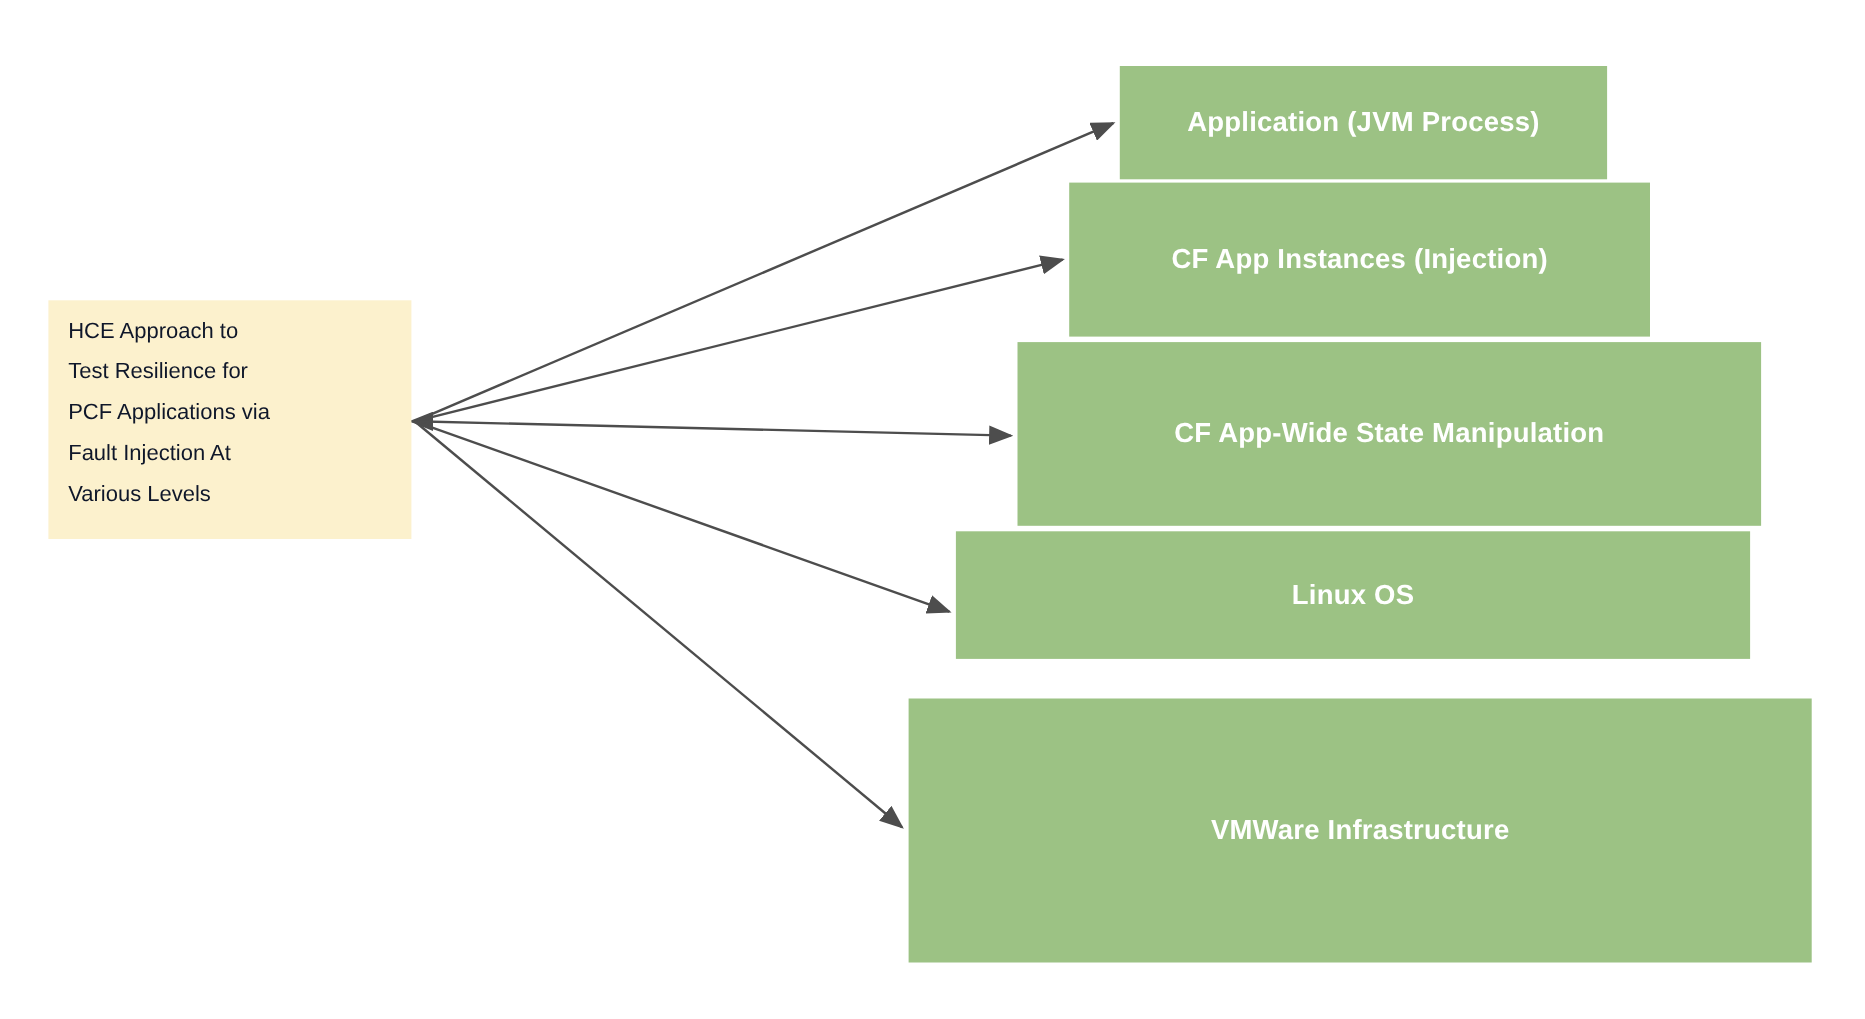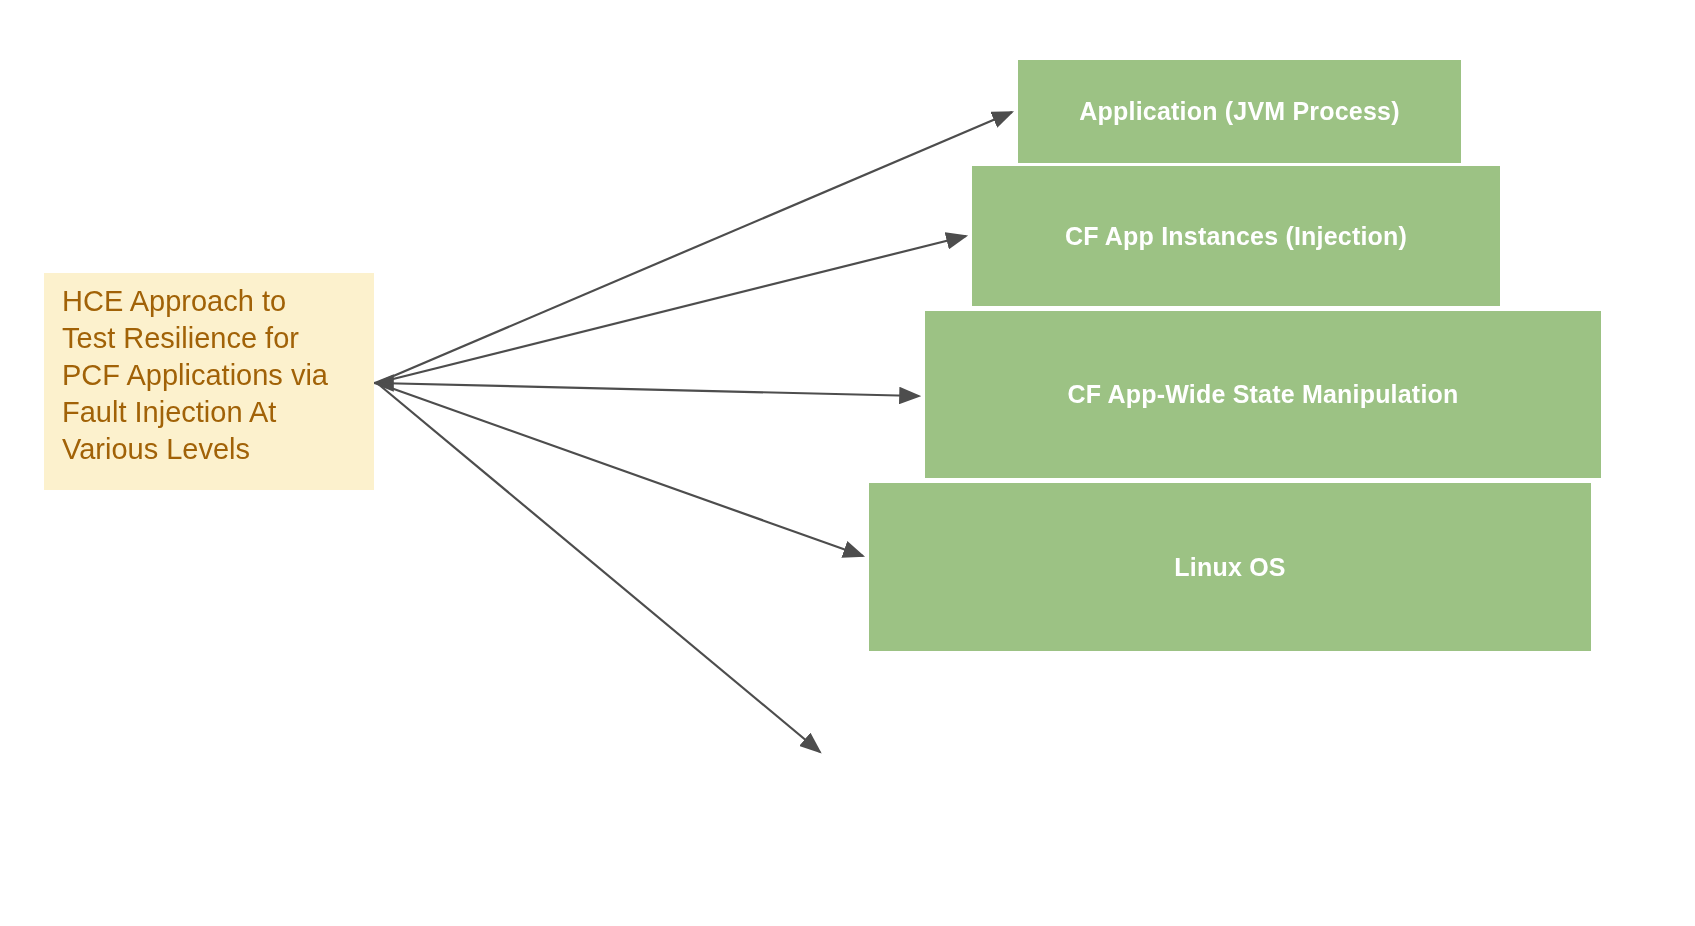--- a/index.html
+++ b/index.html
@@ -26,22 +26,22 @@
   .node-box {
     position: absolute;
     box-sizing: border-box;
     display: flex;
     align-items: center;
     justify-content: center;
     text-align: center;
   }
   .source-box {
     background: #FCF1CD;
-    color: #a16207;
-    font-size: 29px;
+    color: #0f172a;
+    font-size: 20px;
     line-height: 37px;
     font-weight: 400;
     padding: 10px 16px 10px 18px;
     justify-content: flex-start;
     text-align: left;
     align-items: flex-start;
     white-space: pre-line;
   }
   .layer-box {
     background: #9CC284;
@@ -95,18 +95,21 @@
   </div>
 
   <div class="node-box layer-box" style="left:972px; top:166px; width:528px; height:140px;">
     <span class="layer-label">CF App Instances (Injection)</span>
   </div>
 
   <div class="node-box layer-box" style="left:925px; top:311px; width:676px; height:167px;">
     <span class="layer-label">CF App-Wide State Manipulation</span>
   </div>
 
-  <div class="node-box layer-box" style="left:869px; top:483px; width:722px; height:168px;">
+  <div class="node-box layer-box" style="left:869px; top:483px; width:722px; height:116px;">
     <span class="layer-label">Linux OS</span>
   </div>
 
+  <div class="node-box layer-box" style="left:826px; top:635px; width:821px; height:240px;">
+    <span class="layer-label">VMWare Infrastructure</span>
+  </div>
 
 </div>
 
 </body></html>

